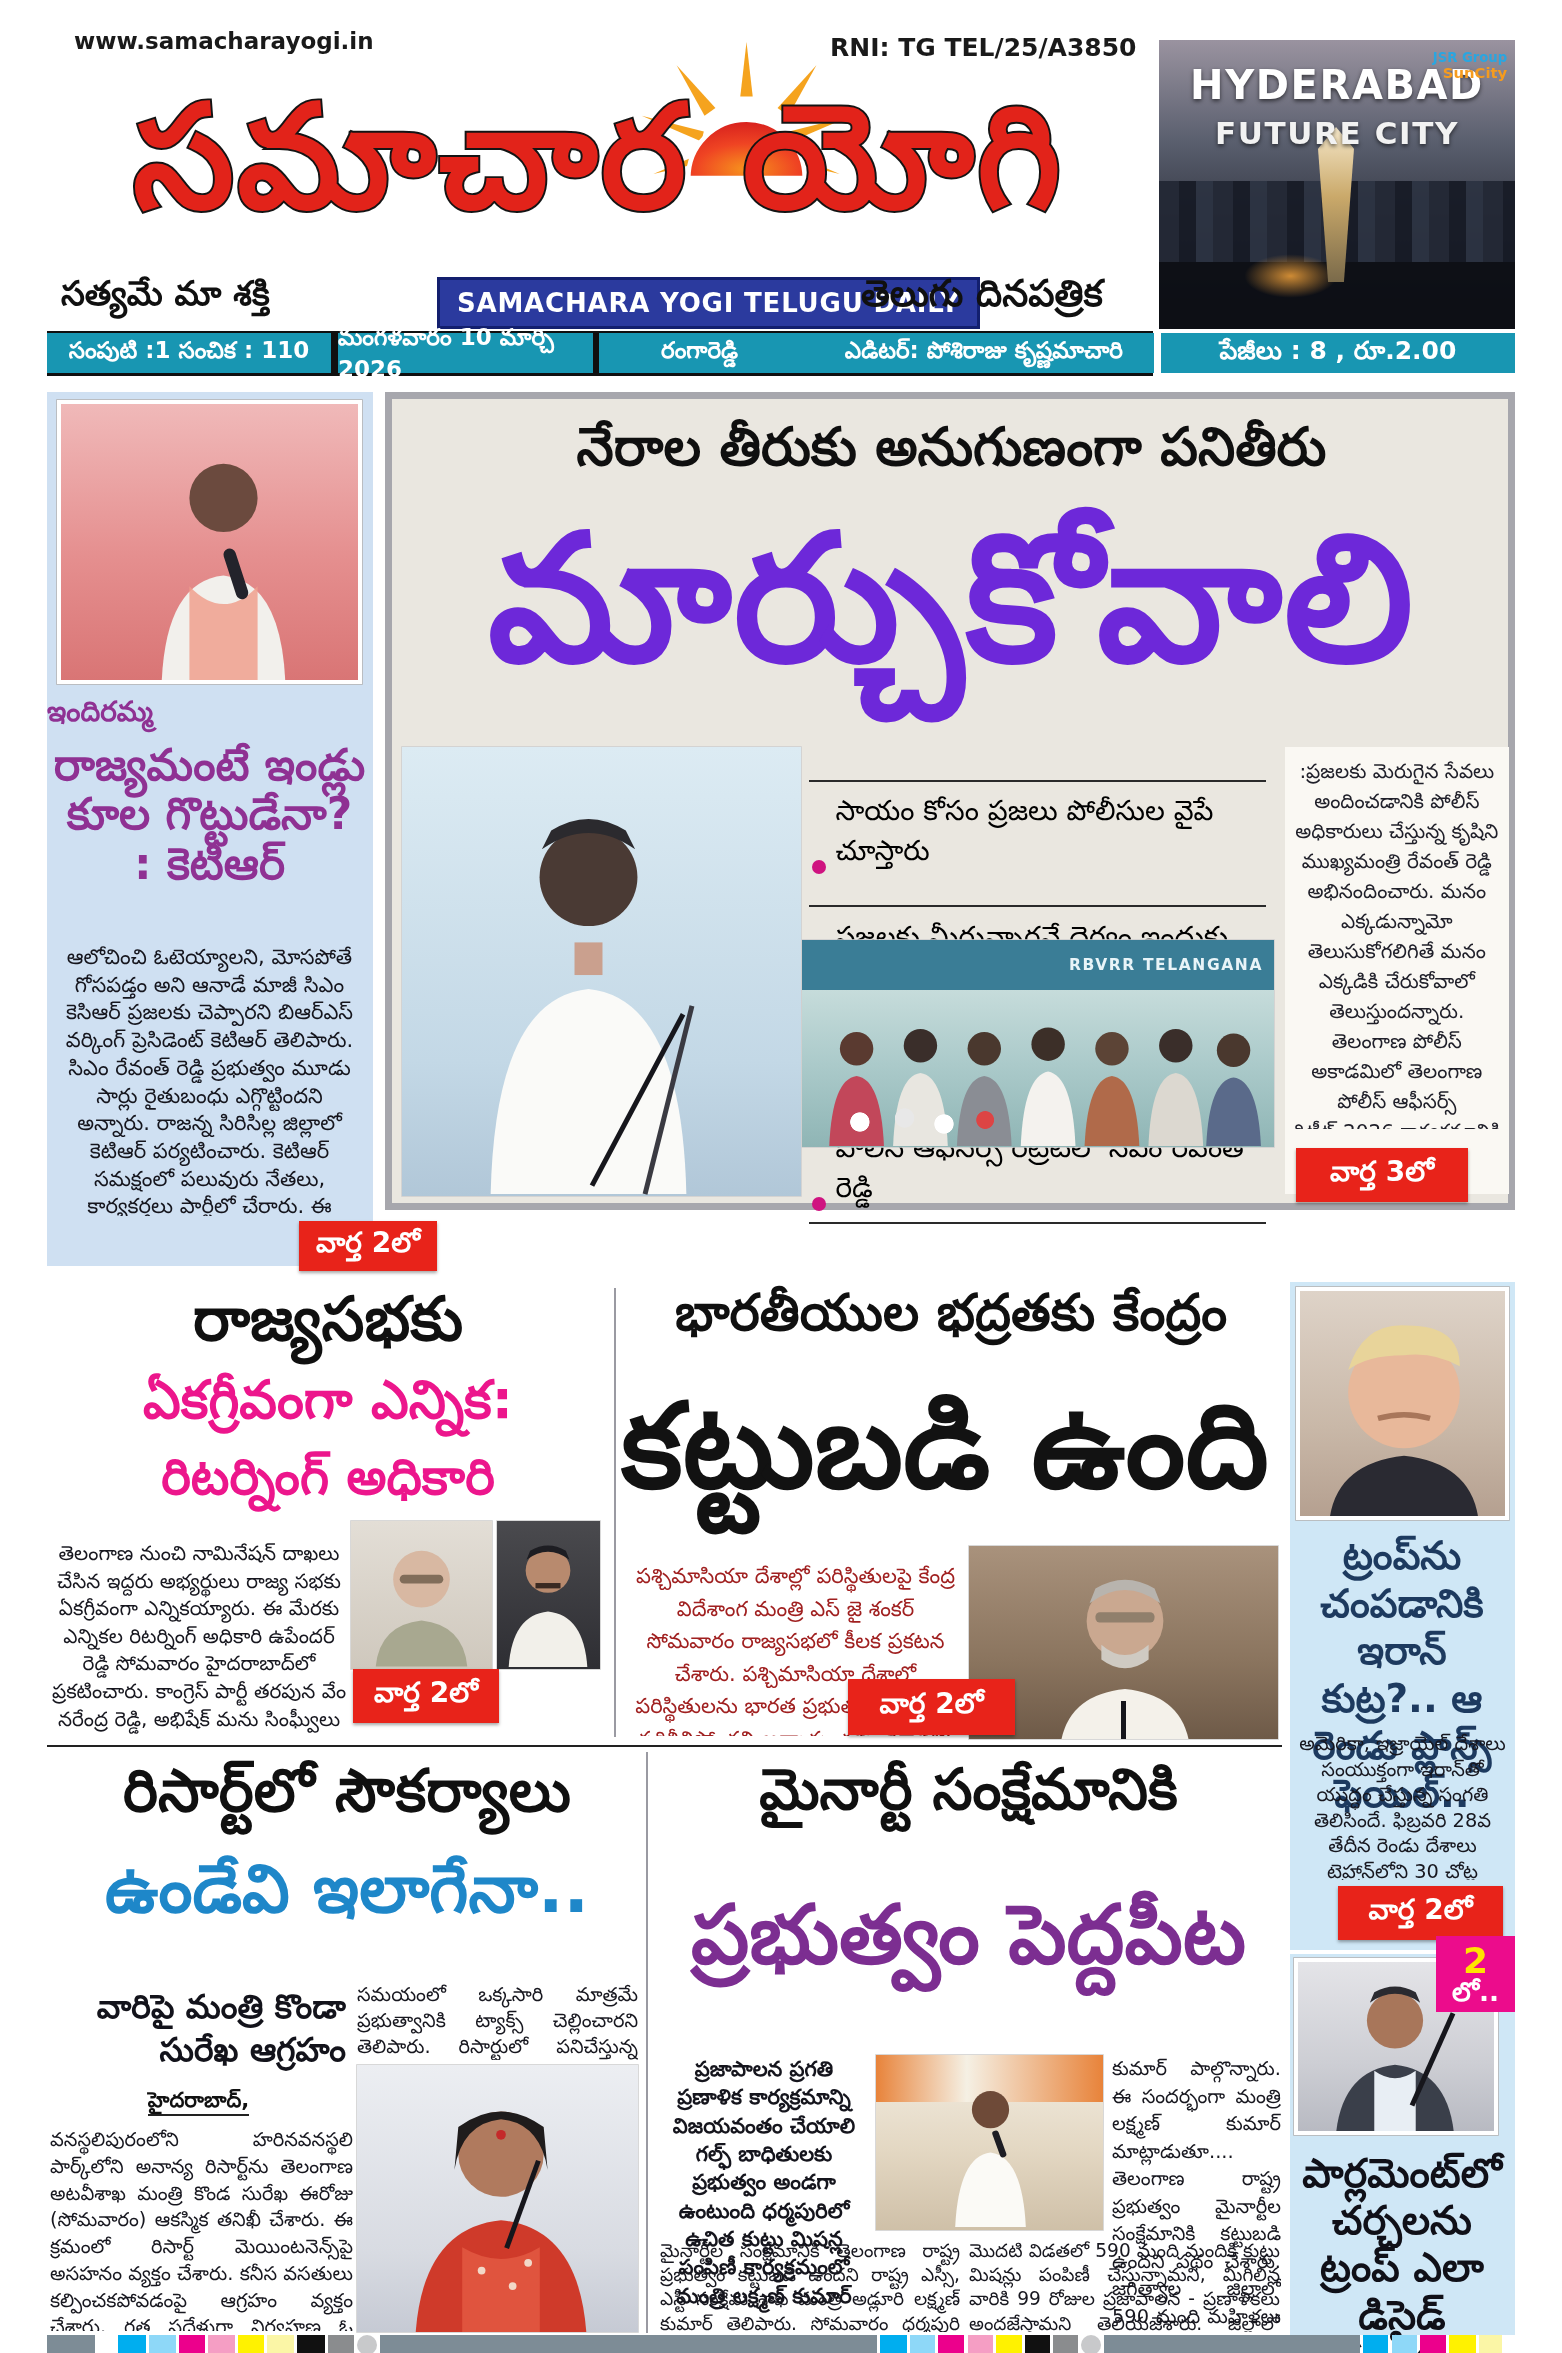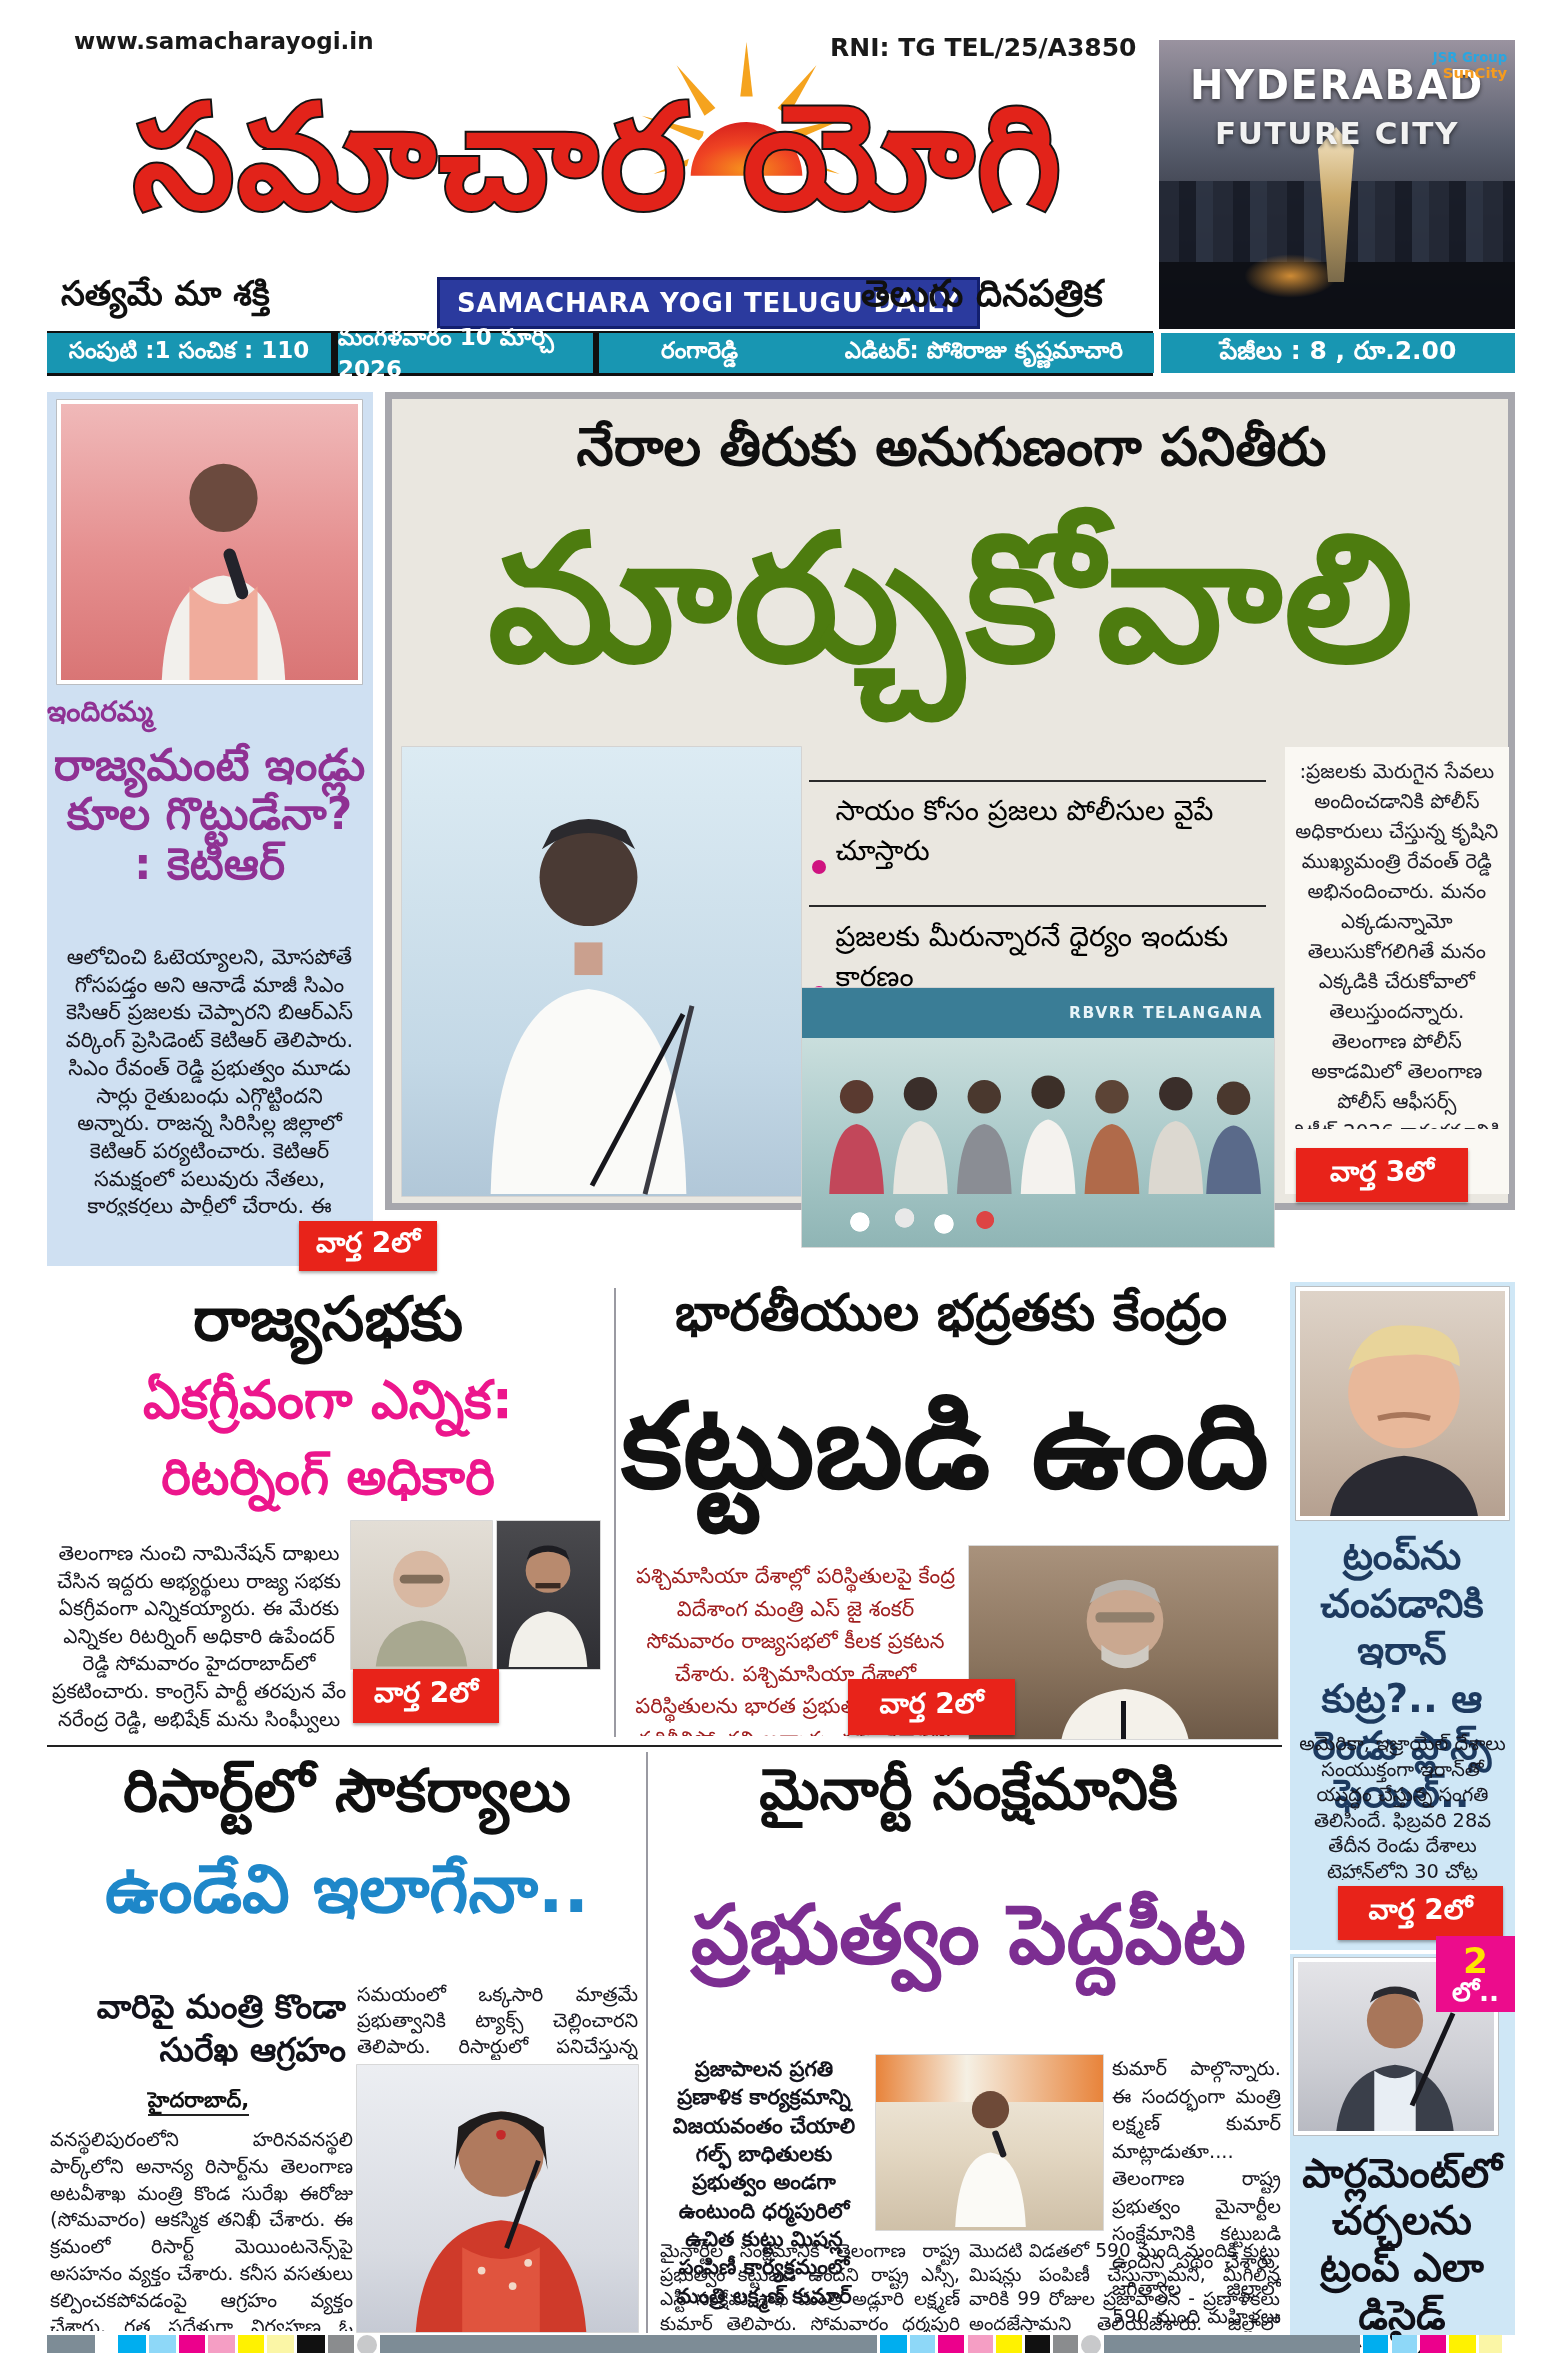--- a/index.html
+++ b/index.html
@@ -64,27 +64,27 @@
   .ktr-col { left:47px; top:392px; width:326px; height:874px; background:#cfe0f2; }
   .ktr-photo { left:57px; top:400px; width:305px; height:284px; background:linear-gradient(#f0b9b9, #e58f8f 55%, #d97575); }
   .ktr-kicker { left:47px; top:695px; width:326px; font-size:28px; font-weight:bold; color:#8f3193; text-align:left; }
   .ktr-headline { left:51px; top:740px; width:317px; font-size:44px; line-height:1.12; font-weight:bold; color:#8f3193; text-align:center; }
   .ktr-body { left:62px; top:944px; width:295px; height:272px; font-size:21px; line-height:1.32; text-align:center; color:#15151d; }
   .ktr-badge { left:299px; top:1221px; width:138px; height:50px; z-index:6; }
 
   
   .main-box { left:385px; top:392px; width:1130px; height:818px; background:#eae7e0; border:7.8px solid #a7a7ad; box-sizing:border-box; }
   .main-kicker { left:400px; top:416px; width:1103px; text-align:center; font-size:53px; font-weight:bold; color:#0f0f0f; }
-  .main-headline { left:400px; top:489px; width:1103px; text-align:center; font-size:177px; line-height:1.25; font-weight:bold; color:#4d7c0f; letter-spacing:1.6px; }
+  .main-headline { left:400px; top:489px; width:1103px; text-align:center; font-size:177px; line-height:1.25; font-weight:bold; color:#6d28d9; letter-spacing:1.6px; }
   .cm-photo { left:402px; top:747px; width:399px; height:449px; background:linear-gradient(#dcebf3, #c3d8e6 70%, #b1c7d8); }
   .bullets { left:809px; top:760px; width:457px; }
   .bullet-row { border-top:2.3px solid #2a2a2a; padding:12.4px 3.1px 11px 3.1px; font-size:28px; color:#000000; display:flex; align-items:flex-end; gap:9.3px;margin-top:20px; }
   .bullets .last { border-bottom:2.3px solid #2a2a2a; }
   .dot { width:14px; height:14px; border-radius:50%; background:#cf1380; flex:0 0 auto; }
-  .group-photo { left:802px; top:988px; width:472px; height:259px; background:linear-gradient(#d8e8e6, #abcaca 60%, #8fb5b5); }
+  .group-photo { left:802px; top:940px; width:472px; height:207px; background:linear-gradient(#d8e8e6, #abcaca 60%, #8fb5b5); }
   .gp-banner { position:absolute; left:0; top:0; width:100%; height:50px; background:#3a7d96; color:#e8f4f8; font-size:15.5px; font-weight:bold; display:flex; align-items:center; justify-content:flex-end; padding-right:11px; box-sizing:border-box; letter-spacing:1.6px; }
   .flowers { position:absolute; left:31px; bottom:4.7px; width:179px; height:40px;
      background:radial-gradient(circle at 15% 50%, #fff 9.3px, transparent 10px), radial-gradient(circle at 40% 40%, #e8e8e8 9.3px, transparent 10px), radial-gradient(circle at 62% 55%, #fff 9.3px, transparent 10px), radial-gradient(circle at 85% 45%, #d44 8.5px, transparent 9.3px); }
   .main-right-col { left:1285px; top:747px; width:224px; height:447px; background:#faf8f3; }
   .main-right-text { position:absolute; left:7.8px; top:9.3px; width:208px; height:373px; font-size:20px; line-height:1.5; text-align:center; color:#20202a; overflow:hidden; }
   .main-badge { left:1296px; top:1148px; width:172px; height:54px; z-index:5; }
 
   
   .vdiv { position:absolute; width:1.6px; background:#9a9aa2; }
   .hline { position:absolute; height:2.3px; background:#222; }

